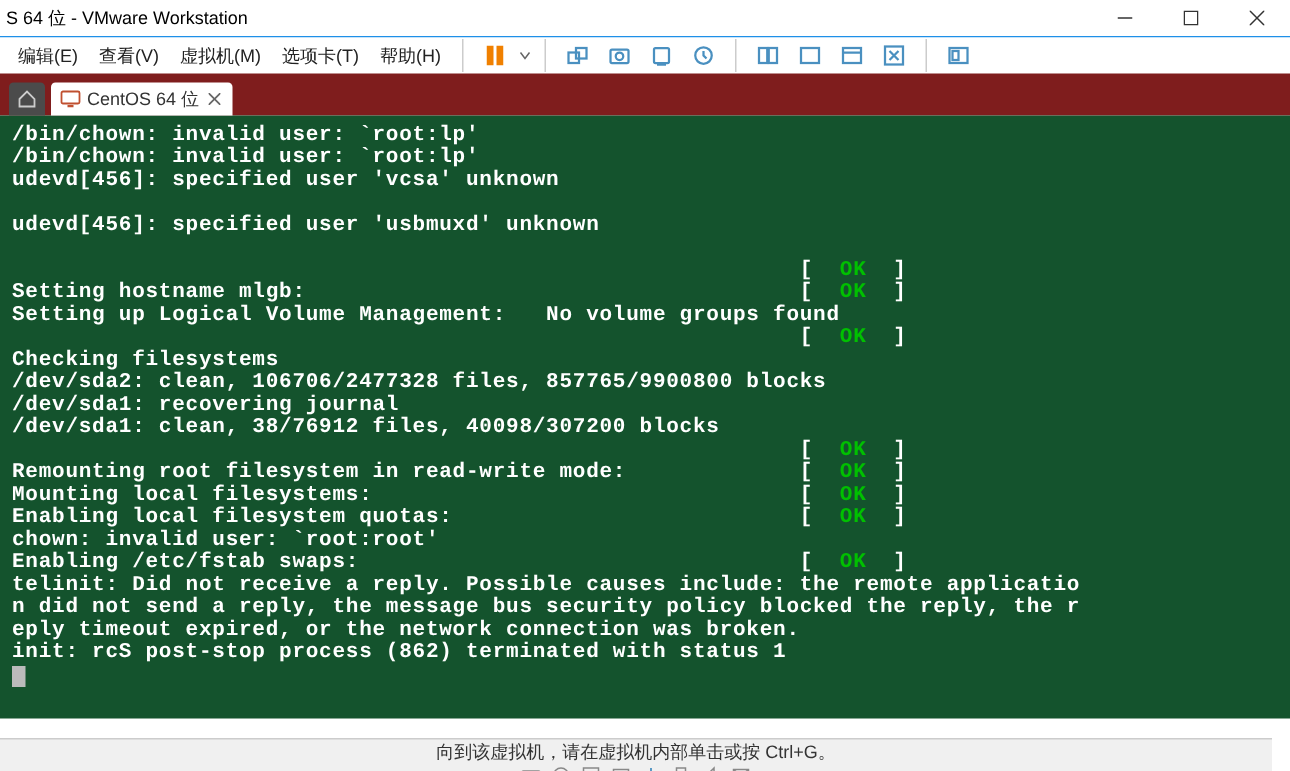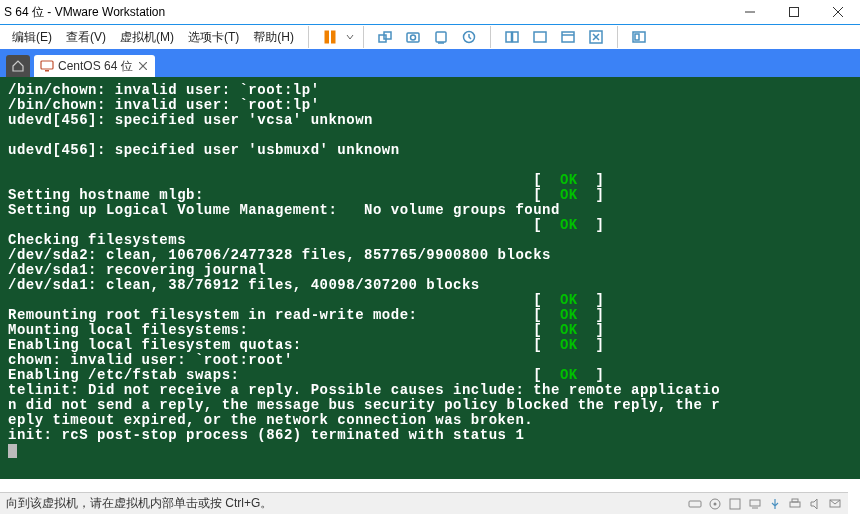--- a/index.html
+++ b/index.html
@@ -15,31 +15,31 @@
   
   .menubar { height: 24px; display: flex; align-items: center; padding: 0 6px; gap: 2px; background: #fff; }
   .menu-item { padding: 16px 6px; color: #222; }
   .tool-sep { width: 1px; height: 22px; background: #ccc; margin: 0 6px; }
   .tool-btn { width: 26px; height: 26px; display: flex; align-items: center; justify-content: center; border-radius: 2px; }
   .tool-btn svg { width: 16px; height: 16px; }
   .tool-btn.orange svg { stroke: #f08000; fill: #f08000; }
   .tool-btn.blue svg { stroke: #4a90c0; }
   .dropdown-arrow { width: 10px; height: 26px; display:flex; align-items:center; justify-content:center; }
   
-  .tabbar { height: 28px; background: #3b82f6; display: flex; align-items: flex-end; padding: 4px 6px 0 6px; gap: 4px; }
+  .tabbar { height: 28px; background: #7f1d1d; display: flex; align-items: flex-end; padding: 4px 6px 0 6px; gap: 4px; }
   .tab-home { width: 24px; height: 22px; background: #4b4b4b; display:flex; align-items:center; justify-content:center; border-radius: 3px 3px 0 0; }
   .tab { height: 22px; background: #fff; border-radius: 3px 3px 0 0; display: flex; align-items: center; padding: 0 6px; gap: 4px; color: #333; }
   .tab-close { width: 12px; height: 12px; display:flex; align-items:center; justify-content:center; }
   .tab-icon { width: 14px; height: 14px; }
   
   .console { background: #14532d; color: #fff; font-family: "Courier New", monospace; font-size: 14px; font-weight: bold; line-height: 15px; padding: 6px 8px; height: 402px; overflow: hidden; white-space: pre; letter-spacing: 0.5px; }
   .ok { color: #00c000; }
   .cursor { display:inline-block; width:9px; height:14px; background:#bbb; vertical-align:text-bottom; }
   
-  .statusbar { height: 22px; background: #f0f0f0; border-top: 1px solid #ccc; display:flex; align-items:center; justify-content:space-between; padding: 0 6px; color:#333; position:absolute; bottom:0; left:0; right:12px; }
+  .statusbar { height: 22px; background: #f0f0f0; border-top: 1px solid #ccc; display:flex; align-items:center; justify-content:space-between; padding: 0 6px; color:#333; position:absolute; bottom:0; left:0; right:12px;flex-direction:column; }
   .status-right { display:flex; gap:6px; align-items:center; }
   .status-icon { width:14px; height:14px; display:flex; align-items:center; justify-content:center; }
 </style>
 </head>
 <body>
 
 <div class="titlebar">
   <div class="titlebar-left">
     <span>S 64 位 - VMware Workstation</span>
   </div>

